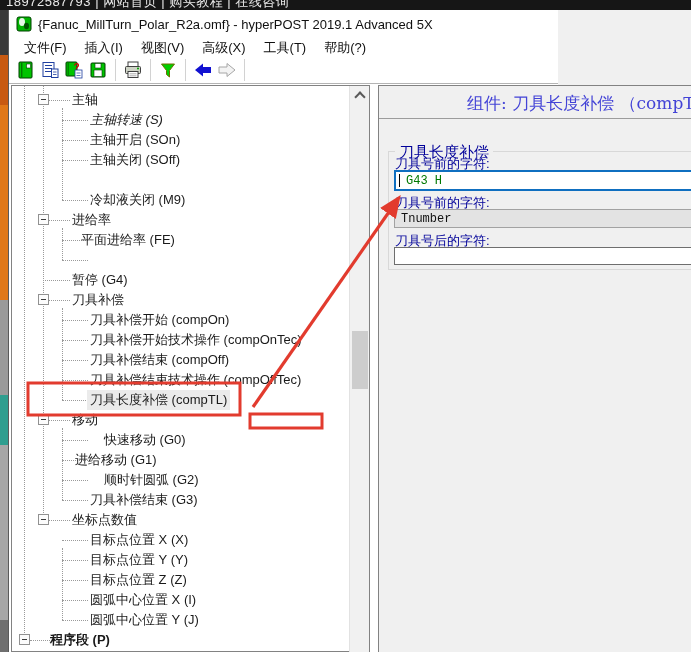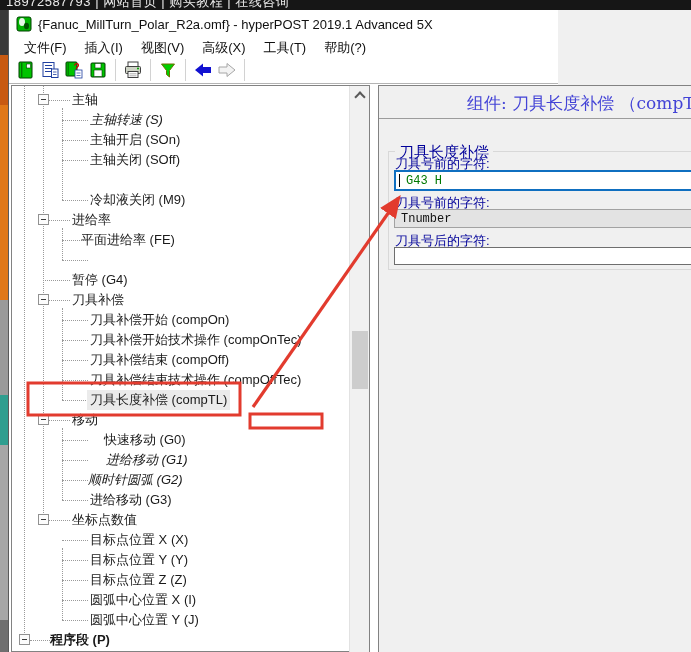--- a/index.html
+++ b/index.html
@@ -278,29 +278,29 @@
           <span class="ebox" style="left: 26px;"></span>
           <span class="dots" style="left: 37px; width: 21px;"></span>
           <span class="lbl" style="left: 57px;">移动</span>
         </div>
         <div class="tree-row" style="top: 344px;">
           <span class="dots" style="left: 50px; width: 26px;"></span>
           <span class="lbl" style="left: 75px; margin-left: 14px;">快速移动 (G0)</span>
         </div>
         <div class="tree-row" style="top: 364px;">
           <span class="dots" style="left: 50px; width: 26px;"></span>
-          <span class="lbl" style="left: 91px; font-style: italic;">进给移动 (G1)</span>
+          <span class="lbl" style="left: 60px;">进给移动 (G1)</span>
         </div>
         <div class="tree-row" style="top: 384px;">
           <span class="dots" style="left: 50px; width: 26px;"></span>
-          <span class="lbl" style="left: 73px; font-style: italic;">顺时针圆弧 (G2)</span>
+          <span class="lbl" style="left: 89px;">顺时针圆弧 (G2)</span>
         </div>
         <div class="tree-row" style="top: 404px;">
           <span class="dots" style="left: 50px; width: 26px;"></span>
-          <span class="lbl" style="left: 75px;">进给移动 (G3)</span>
+          <span class="lbl" style="left: 75px;">刀具补偿结束 (G3)</span>
         </div>
         <div class="tree-row" style="top: 444px;">
           <span class="dots" style="left: 50px; width: 26px;"></span>
           <span class="lbl" style="left: 75px;">目标点位置 X (X)</span>
         </div>
         <div class="tree-row" style="top: 424px;">
           <span class="ebox" style="left: 26px;"></span>
           <span class="dots" style="left: 37px; width: 21px;"></span>
           <span class="lbl" style="left: 57px;">坐标点数值</span>
         </div>

